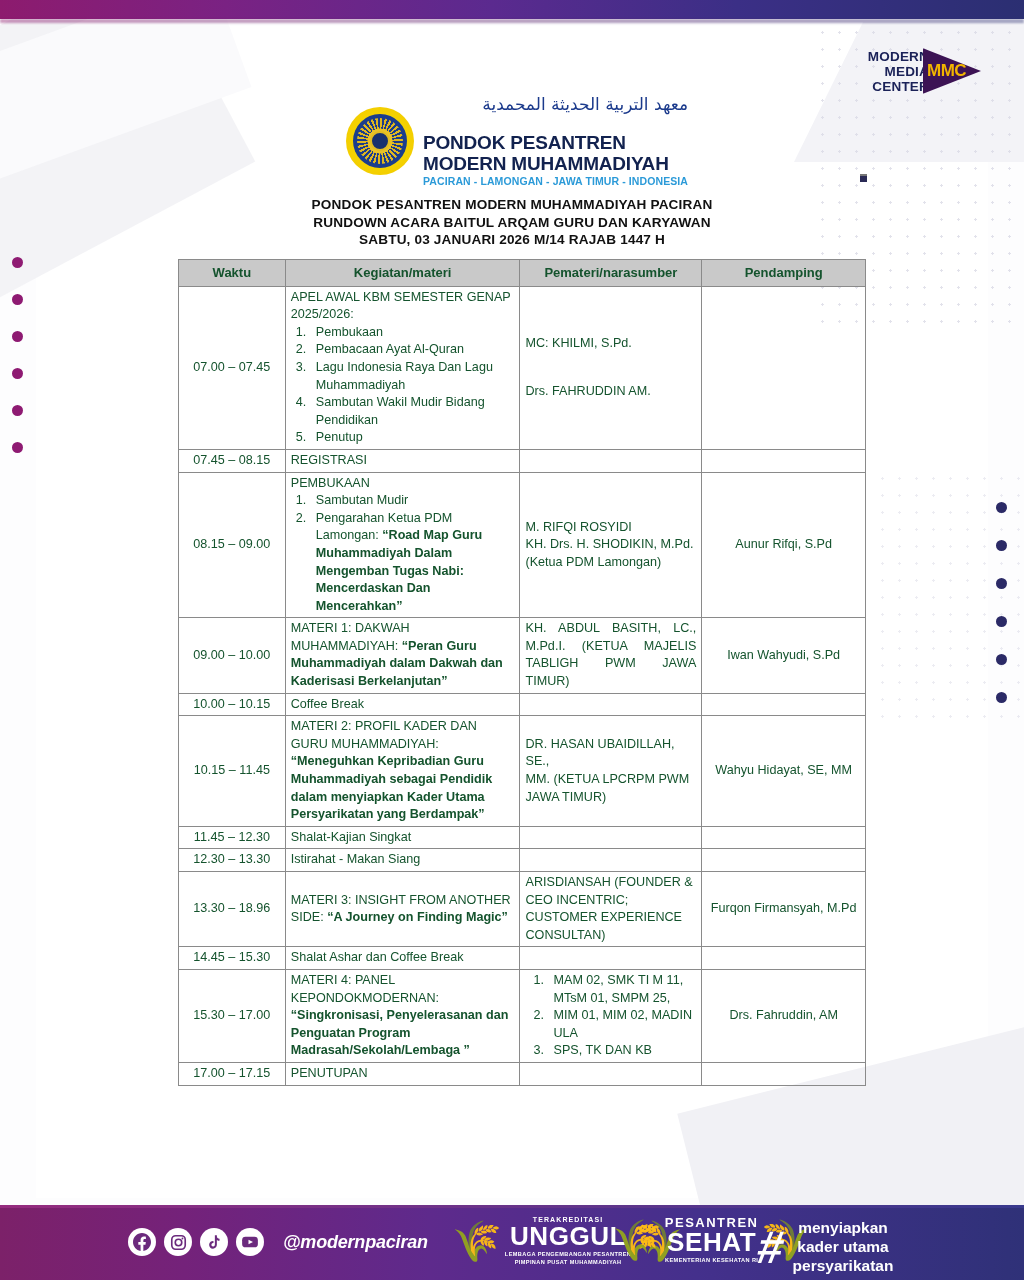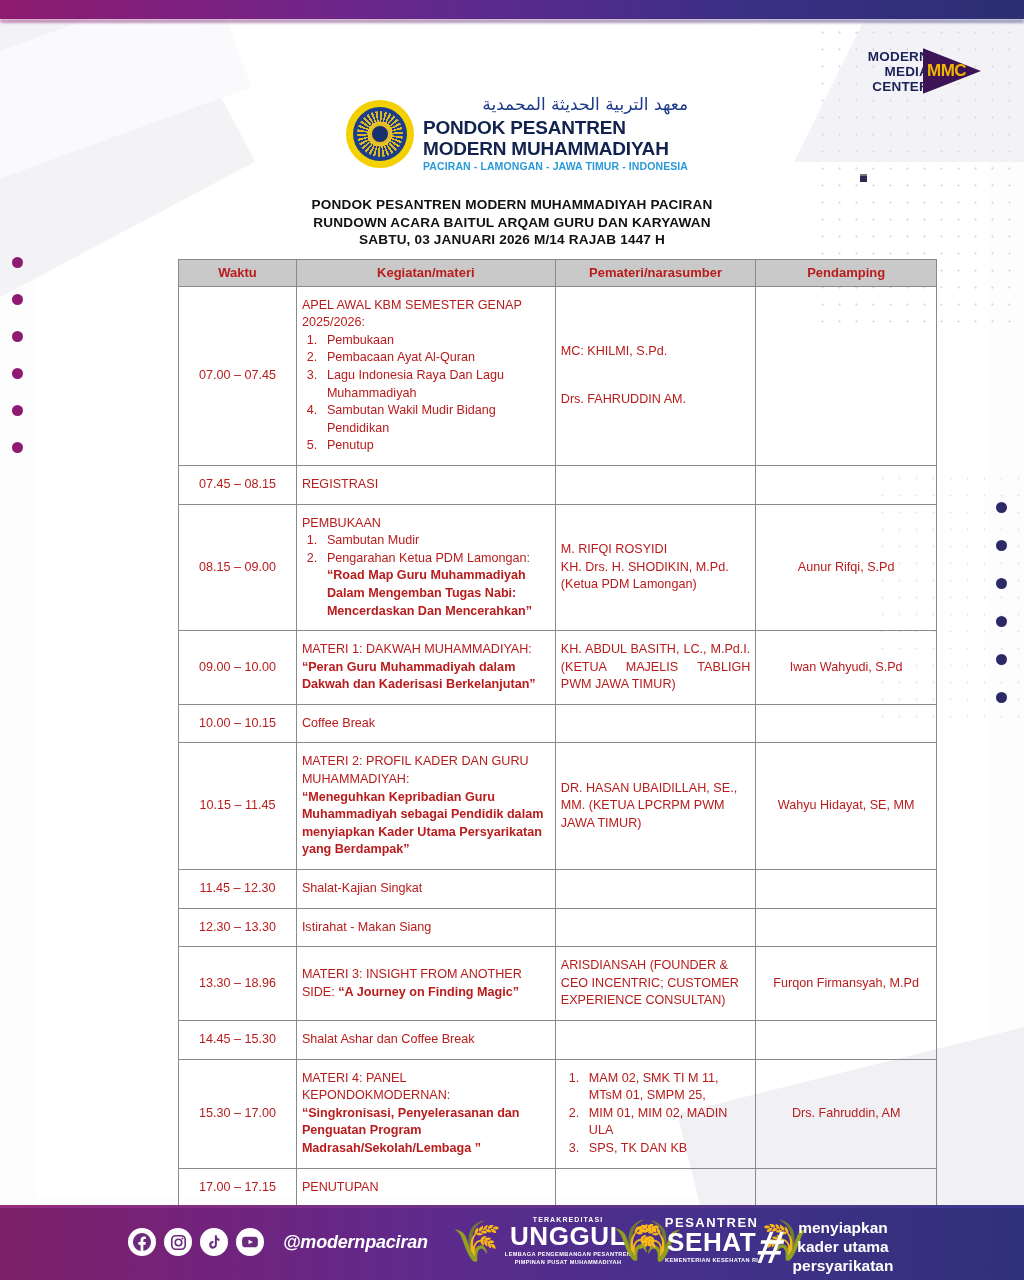--- a/index.html
+++ b/index.html
@@ -143,21 +143,21 @@
                 repeating-conic-gradient(from 0deg, #dfb71f 0deg 6deg, transparent 6deg 12deg);
   }
   .emblem .core {
     position: absolute; left: 50%; top: 50%; width: 20px; height: 20px;
     transform: translate(-50%,-50%); border-radius: 50%;
     background: #17306e; border: 2px solid #e0bb22;
   }
   .logo-txt { line-height: 1; }
   .logo-arabic {
     font-family: "DejaVu Sans", sans-serif;
-    font-size: 17px; color: #1b3a8c; direction: rtl; margin-bottom: 4px;
+    font-size: 17px; color: #1b3a8c; direction: rtl; margin-bottom: 19px;
     letter-spacing: .5px;
   }
   .logo-l1, .logo-l2 {
     font-size: 19px; font-weight: bold; color: #12224f; letter-spacing: -.2px;
     line-height: 21px;
   }
   .logo-l3 {
     font-size: 10.5px; font-weight: bold; color: #2b9ad8; letter-spacing: .1px; margin-top: 2px;
   }
 
@@ -167,28 +167,28 @@
     text-align: center;
   }
   .doc-title div {
     font-size: 13.6px; font-weight: bold; color: #111; line-height: 17.5px;
     letter-spacing: .15px;
   }
 
   
   table.rundown {
     position: absolute; left: 178px; top: 259px;
-    width: 759px;
+    width: 688px;
     border-collapse: collapse;
-    font-size: 12.6px; color: #b91c1c;
+    font-size: 12.6px; color: #14532d;
   }
   table.rundown th, table.rundown td {
     border: 1px solid #8a8a8a;
     vertical-align: middle;
-    padding: 10px 5px;
+    padding: 2px 5px;
     line-height: 17.6px;
   }
   table.rundown thead th {
     background: #c9c9c9;
     text-align: center;
     font-size: 13px; font-weight: bold;
     padding: 4px 4px;
     height: 23px;
   }
   .c-waktu { width: 107px; text-align: center; }

